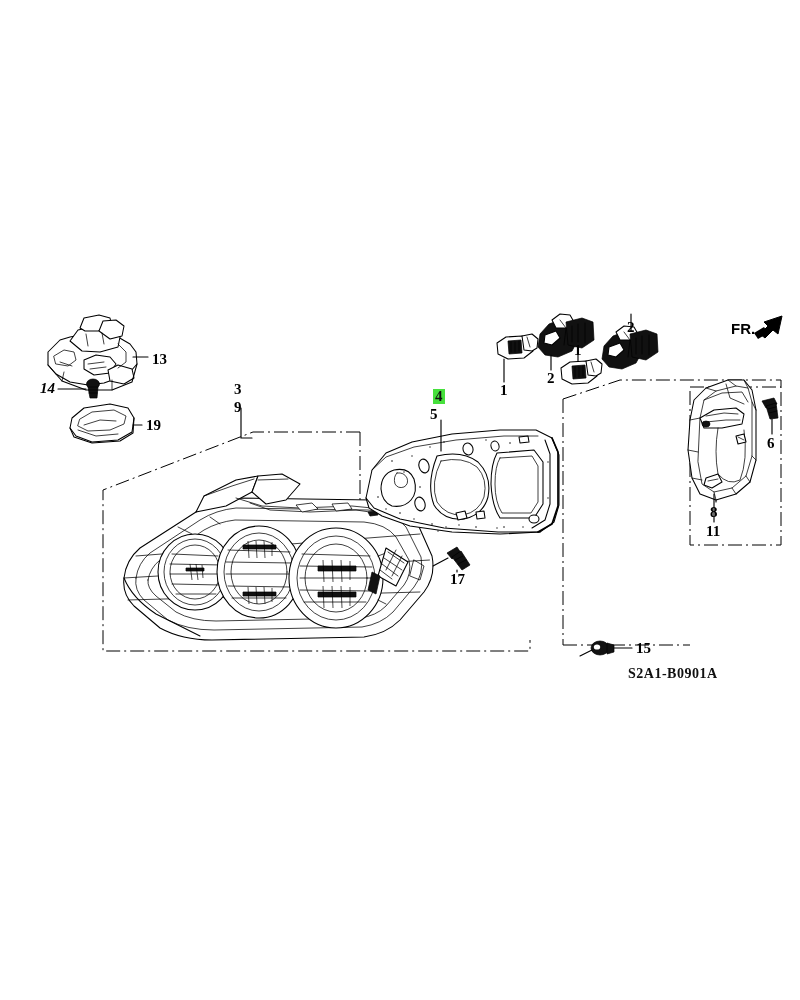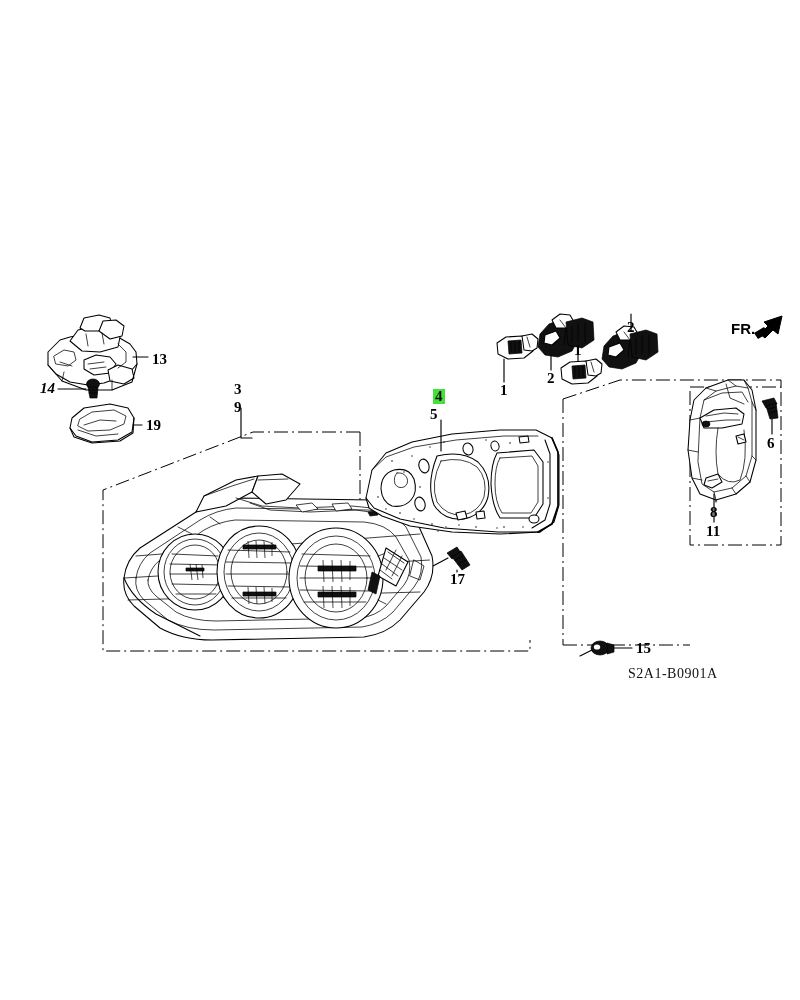--- a/index.html
+++ b/index.html
@@ -1,21 +1,21 @@
 <!DOCTYPE html>
 <html><head>
 <meta charset="utf-8">
 <style>
   html,body{margin:0;padding:0;background:#ffffff;}
   body{width:800px;height:1000px;font-family:"Liberation Serif",serif;color:#000;}
   #sheet{position:relative;width:800px;height:1000px;overflow:hidden;background:#fff;}
   #diagram{position:absolute;left:0;top:0;width:800px;height:1000px;}
   .callout{position:absolute;font-family:"Liberation Serif",serif;font-weight:bold;font-size:15px;line-height:15px;color:#000;white-space:nowrap;}
   .callout.hl{background:#46e03c;padding:0 2px;color:#101010;}
-  .partno{position:absolute;font-family:"Liberation Serif",serif;font-weight:normal;font-size:14px;letter-spacing:.5px;color:#111;white-space:nowrap;}
+  .partno{position:absolute;font-family:"Liberation Serif",serif;font-weight:bold;font-size:14px;letter-spacing:.5px;color:#111;white-space:nowrap;}
   .frlabel{position:absolute;font-family:"Liberation Sans",sans-serif;font-weight:bold;font-size:15px;color:#000;}
 </style>
 </head>
 <body>
 
 <div id="sheet">
 
   <svg id="diagram" viewBox="0 0 800 1000" xmlns="http://www.w3.org/2000/svg">
     <defs>
       <style>

